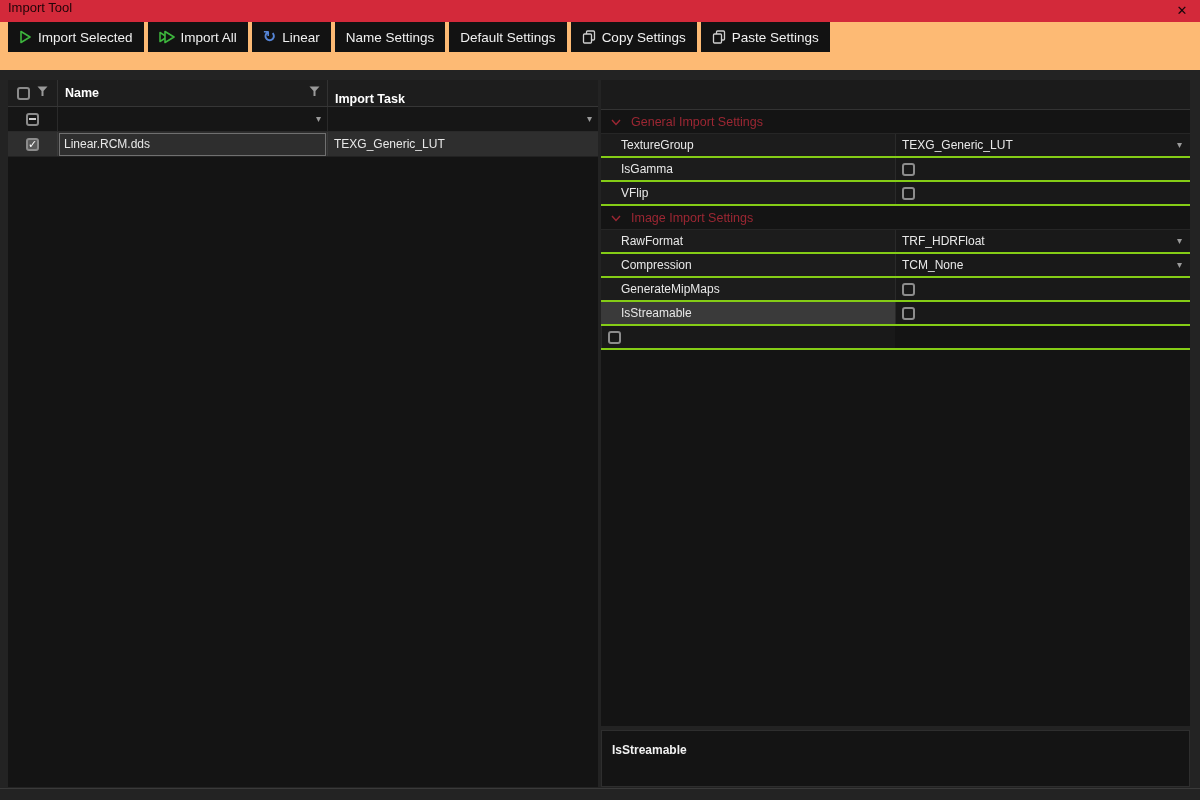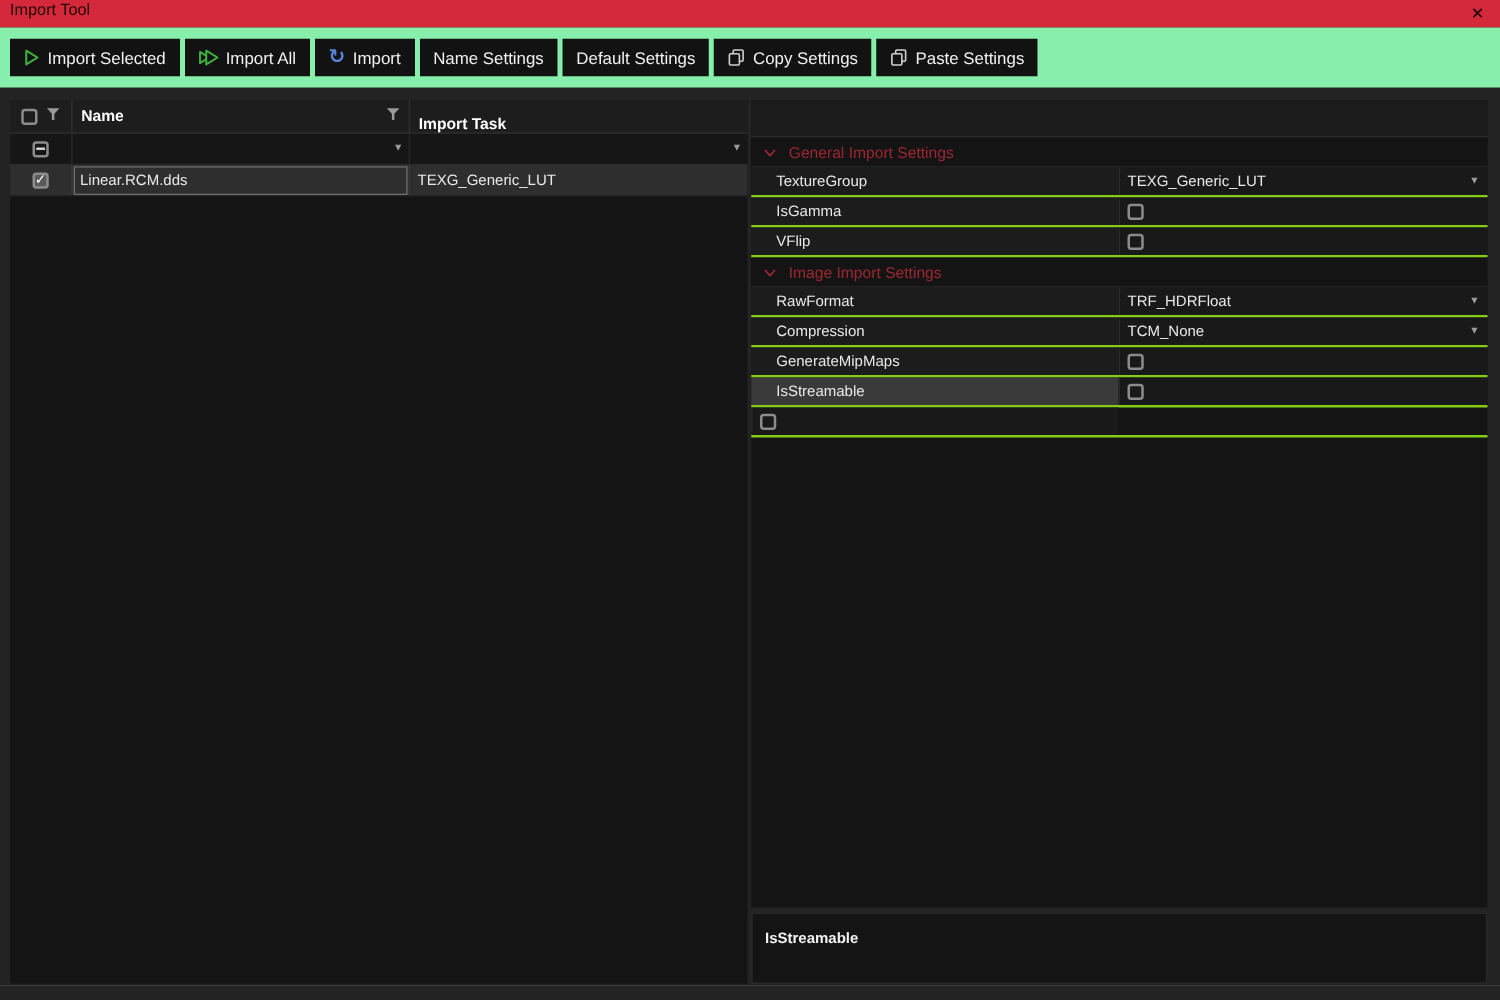--- a/index.html
+++ b/index.html
@@ -21,21 +21,21 @@
     display:flex;align-items:flex-start;padding:0 8px;
   }
   .titlebar .title{font-size:13px;color:#200408;}
   .titlebar .close{
     margin-left:auto;color:#14060a;font-size:13px;font-weight:bold;
     width:20px;text-align:center;cursor:default;line-height:22px;
   }
   
   .toolbar{
     position:absolute;left:0;top:22px;width:1200px;height:48px;
-    background:#86efac;display:flex;align-items:center;padding-left:8px;gap:4px;
+    background:#fdba74;display:flex;padding-left:8px;gap:4px;
   }
   .tbtn{
     height:30px;background:#121212;border:none;color:#f0f0f0;
     font-family:inherit;font-size:13.5px;display:inline-flex;align-items:center;
     gap:6px;padding:0 11px;cursor:pointer;white-space:nowrap;
   }
   .tbtn svg{display:block;}
   .icon-refresh{color:var(--blue,#5585d6);font-size:16px;font-weight:bold;line-height:1;}
   
   .left-panel{
@@ -126,21 +126,21 @@
     <span>
       <svg width="16" height="14" viewBox="0 0 16 14">
           <polygon points="1,2.5 8,7 1,11.5" fill="none" stroke="#3db53d" stroke-width="1.5" stroke-linejoin="round"></polygon>
           <polygon points="6,1.5 15,7 6,12.5" fill="#121212" stroke="#3db53d" stroke-width="1.6" stroke-linejoin="round"></polygon>
         </svg>
     </span>
     <span>Import All</span>
   </button>
   <button class="tbtn">
     <span class="icon-refresh">↻</span>
-    <span>Import</span>
+    <span>Linear</span>
   </button>
   <button class="tbtn">
     <span>Name Settings</span>
   </button>
   <button class="tbtn">
     <span>Default Settings</span>
   </button>
   <button class="tbtn">
     <span>
       <svg width="14" height="14" viewBox="0 0 14 14">

